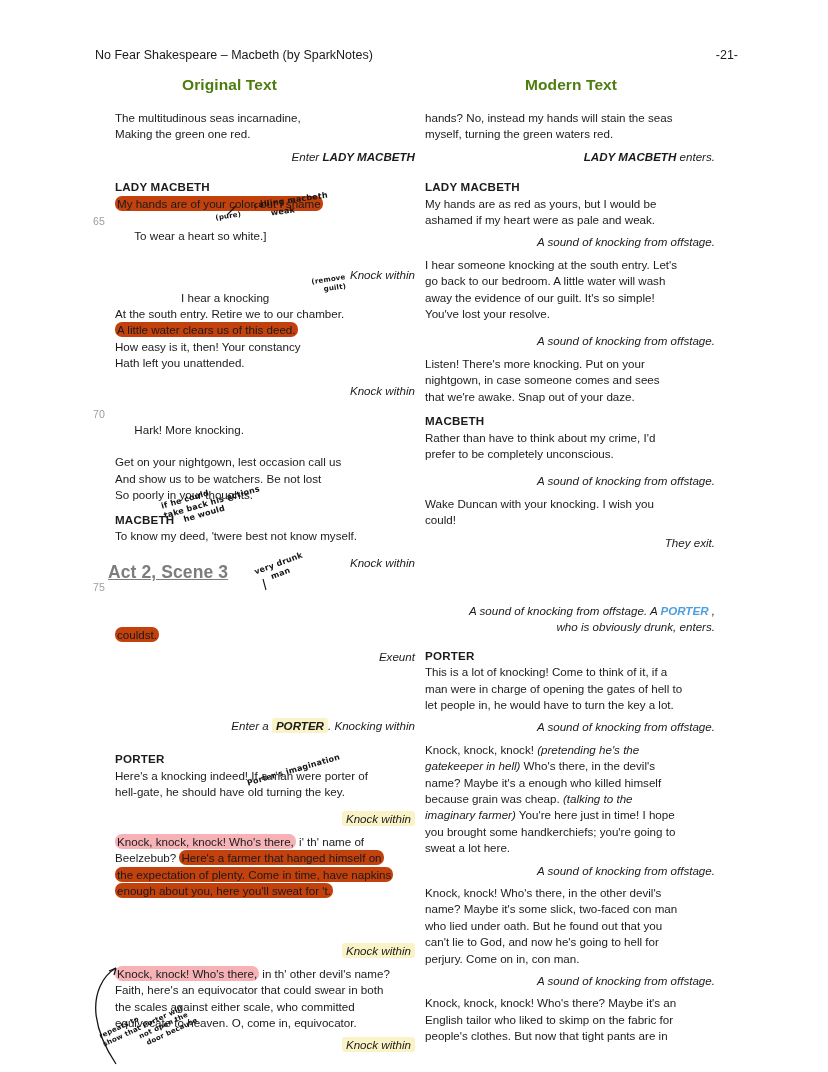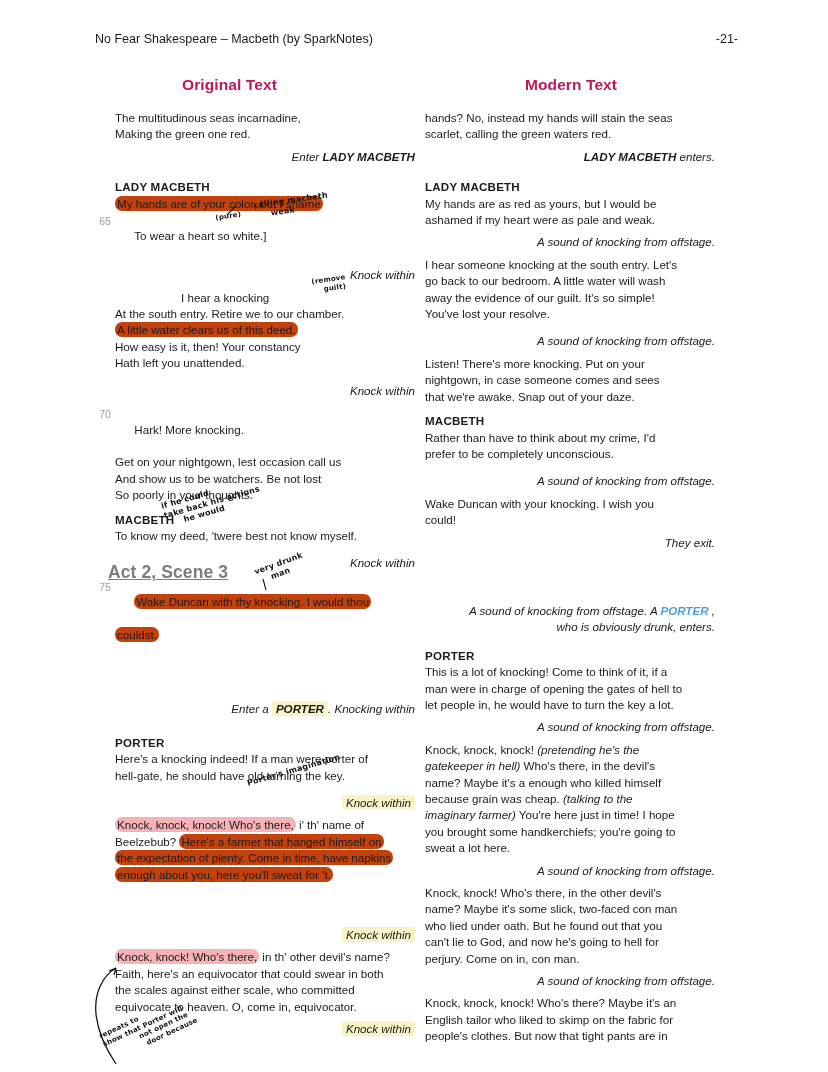--- a/index.html
+++ b/index.html
@@ -12,21 +12,21 @@
     height: 1072px;
     position: relative;
     font-family: "Liberation Sans", sans-serif;
     color: #1b1b1b;
     overflow: hidden;
   }
 
   
   #header {
     position: absolute;
-    top: 32px;
+    top: 48px;
     left: 95px;
     right: 90px;
     display: flex;
     justify-content: space-between;
     align-items: baseline;
     font-size: 12.5px;
     color: #1b1b1b;
   }
   #page-number { font-size: 12.5px; margin-left: 28px; }
 
@@ -35,21 +35,21 @@
     position: absolute;
     top: 76px;
     left: 95px;
     width: 643px;
     height: 24px;
   }
   .col-title {
     position: absolute;
     font-size: 15.5px;
     font-weight: bold;
-    color: #be185d;
+    color: #4d7c0f;
     letter-spacing: .1px;
   }
   #title-original { left: 87px; }
   #title-modern   { left: 430px; }
 
   
   #body-cols {
     position: absolute;
     top: 110px;
     left: 95px;
@@ -80,21 +80,21 @@
     font-style: italic;
     text-align: right;
     font-size: 11.6px;
   }
   .stage b { font-style: italic; font-weight: bold; }
 
   .ln {
     position: absolute;
     left: -22px;
     width: 18px;
-    text-align: right;
+    text-align: left;
     color: #9d9d9d;
     font-size: 10.6px;
     top: 1px;
   }
 
   .hl-cyan   { background: #c2410c; border-radius: 7px; padding: 1px 2px; box-decoration-break: clone; -webkit-box-decoration-break: clone; }
   .hl-pink   { background: #f6b2b7; border-radius: 7px; padding: 1px 2px; box-decoration-break: clone; -webkit-box-decoration-break: clone; }
   .hl-yellow { background: #fbf3c8; border-radius: 3px; padding: 1px 4px; }
   .link-blue { color: #4c9ede; font-weight: bold; font-style: italic; }
 
@@ -183,24 +183,25 @@
     <div class="line">So poorly in your thoughts.</div>
 
     <div class="speaker">MACBETH</div>
     <div class="line">To know my deed, 'twere best not know myself.</div>
     <div class="block-gap"></div>
 
     <div class="stage">Knock within</div>
     <div class="small-gap"></div>
 
     <div class="line">
-      <span class="ln">75</span><span class="hl-cyan">Wake Duncan with thy knocking. I would thou</span>
+      <span class="ln">75</span>
     </div>
     <div class="line"><span class="hl-cyan">couldst.</span></div>
     <div class="small-gap"></div>
+    <div class="stage"><i>Exeunt</i></div>
 
     <div style="height:52px"></div>
 
     <div class="stage"><i>Enter a </i><span class="hl-yellow"><b><i>PORTER</i></b></span><i>. Knocking within</i></div>
     <div class="block-gap"></div>
 
     <div class="speaker tight">PORTER</div>
     <div class="line">Here's a knocking indeed! If a man were porter of</div>
     <div class="line">hell-gate, he should have old turning the key.</div>
     <div class="block-gap"></div>
@@ -224,21 +225,21 @@
     <div class="small-gap"></div>
 
     <div class="stage"><span class="hl-yellow">Knock within</span></div>
     <div class="small-gap"></div>
 
   </div>
 
   <div class="column" id="col-right">
 
     <div class="line">hands? No, instead my hands will stain the seas</div>
-    <div class="line">scarlet, calling the green waters red.</div>
+    <div class="line">myself, turning the green waters red.</div>
     <div class="small-gap"></div>
     <div class="stage"><b><i>LADY MACBETH</i></b><i> enters.</i></div>
     <div class="small-gap"></div>
 
     <div class="speaker">LADY MACBETH</div>
     <div class="line">My hands are as red as yours, but I would be</div>
     <div class="line">ashamed if my heart were as pale and weak.</div>
     <div class="small-gap"></div>
     <div class="stage">A sound of knocking from offstage.</div>
     <div class="small-gap"></div>

